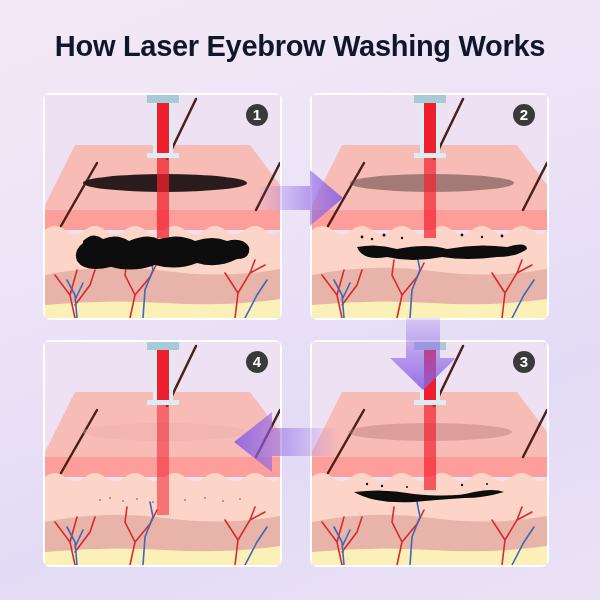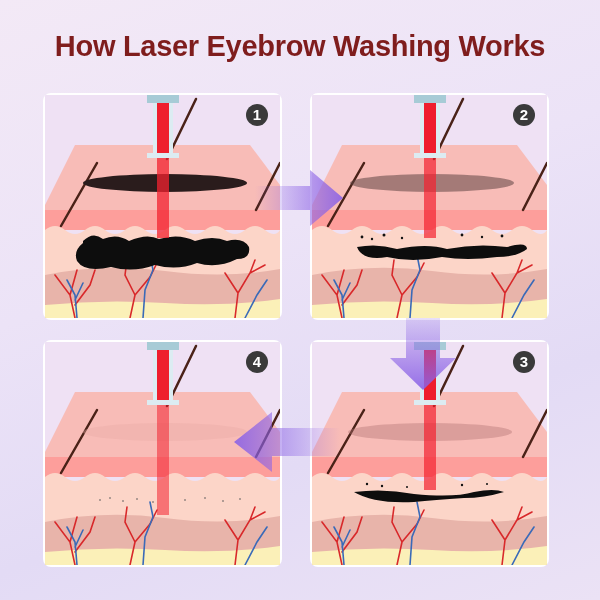--- a/index.html
+++ b/index.html
@@ -1,20 +1,20 @@
 <!DOCTYPE html>
 <html><head>
 <meta charset="utf-8">
 <style>
   html,body{margin:0;padding:0;}
   body{width:600px;height:600px;overflow:hidden;position:relative;
     background:linear-gradient(160deg,#f3e9f6 0%,#ece3f7 40%,#e3dbf5 70%,#ebe2f5 100%);
     font-family:"Liberation Sans",sans-serif;}
   .title{position:absolute;left:0;top:30px;width:600px;text-align:center;
-    font-size:29px;font-weight:bold;color:#7f1d1d;letter-spacing:-0.3px;}
+    font-size:29px;font-weight:bold;color:#0f172a;letter-spacing:-0.3px;}
   .panel{position:absolute;width:239px;height:227px;border-radius:8px;
     background:#fff;overflow:hidden;box-sizing:border-box;}
   .panel svg{position:absolute;left:2px;top:2px;}
   .badge{position:absolute;width:22px;height:22px;border-radius:50%;background:#3a3a3a;
     color:#fff;font-weight:bold;font-size:15px;line-height:22px;text-align:center;top:11px;right:14px;}
   .arrow{position:absolute;}
 </style>
 </head>
 <body>
 

